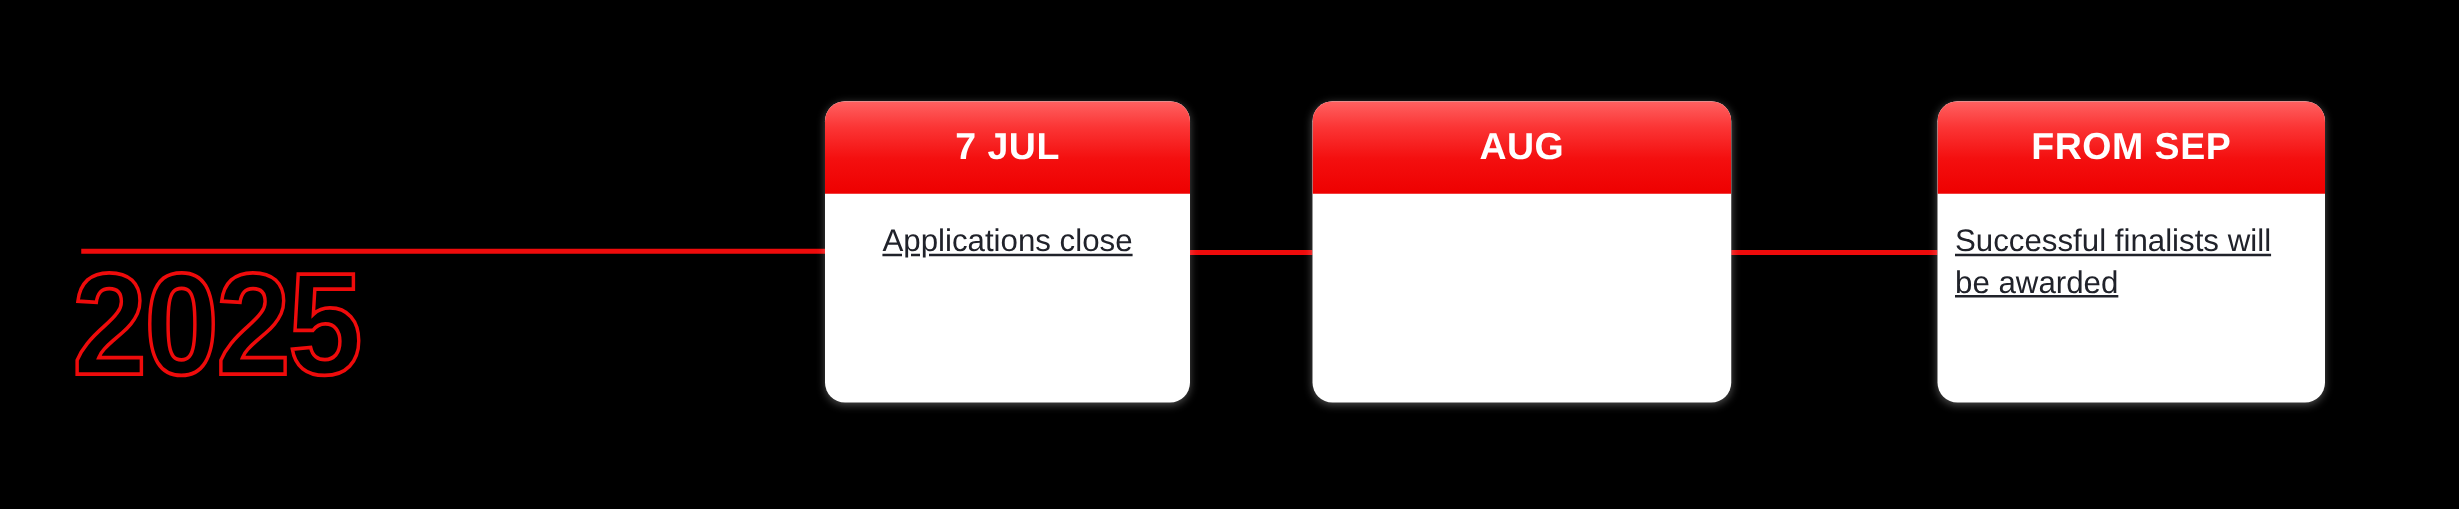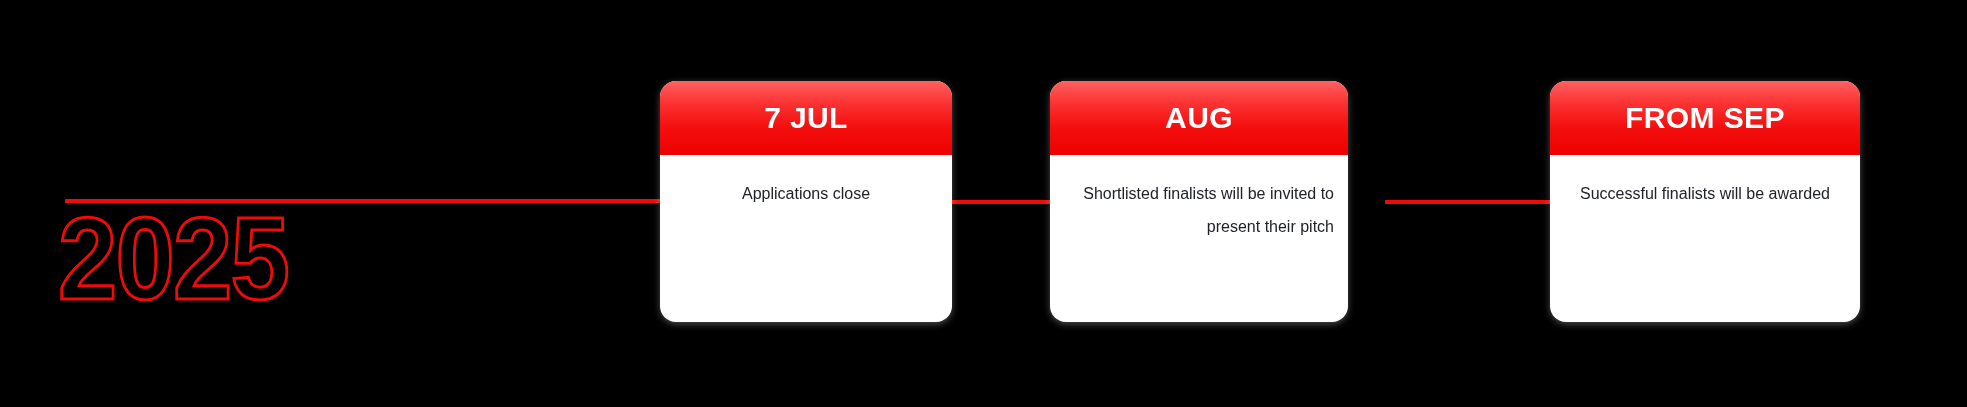--- a/index.html
+++ b/index.html
@@ -108,29 +108,30 @@
     flex: 1 1 auto;
     display: flex;
     align-items: flex-start;
     justify-content: center;
     padding: 22px 14px 0 14px;
     box-sizing: border-box;
   }
 
   .card-body-text {
     color: #20222a;
-    font-size: 16px;
+    font-size: 25px;
     line-height: 33px;
-    text-align: right;
+    text-align: left;
     font-weight: 400;
+    text-decoration: underline;
   }
 
   
   .card-1 { left: 660px;  width: 292px; }
-  .card-2 { left: 1050px; width: 298px; }
+  .card-2 { left: 1050px; width: 335px; }
   .card-3 { left: 1550px; width: 310px; }
 </style>
 </head>
 <body>
 
 <div id="stage">
 
 
   <div class="title-rule"></div>
 
@@ -141,23 +142,20 @@
 
   <div class="card card-1">
     <div class="card-header">7 JUL</div>
     <div class="card-body">
       <div class="card-body-text">Applications close</div>
     </div>
   </div>
 
   <div class="card card-2">
     <div class="card-header">AUG</div>
-    <div class="card-body">
-      <div class="card-body-text">Shortlisted finalists will be invited to present their pitch</div>
-    </div>
   </div>
 
   <div class="card card-3">
     <div class="card-header">FROM SEP</div>
     <div class="card-body">
       <div class="card-body-text">Successful finalists will be awarded</div>
     </div>
   </div>
 
 </div>

